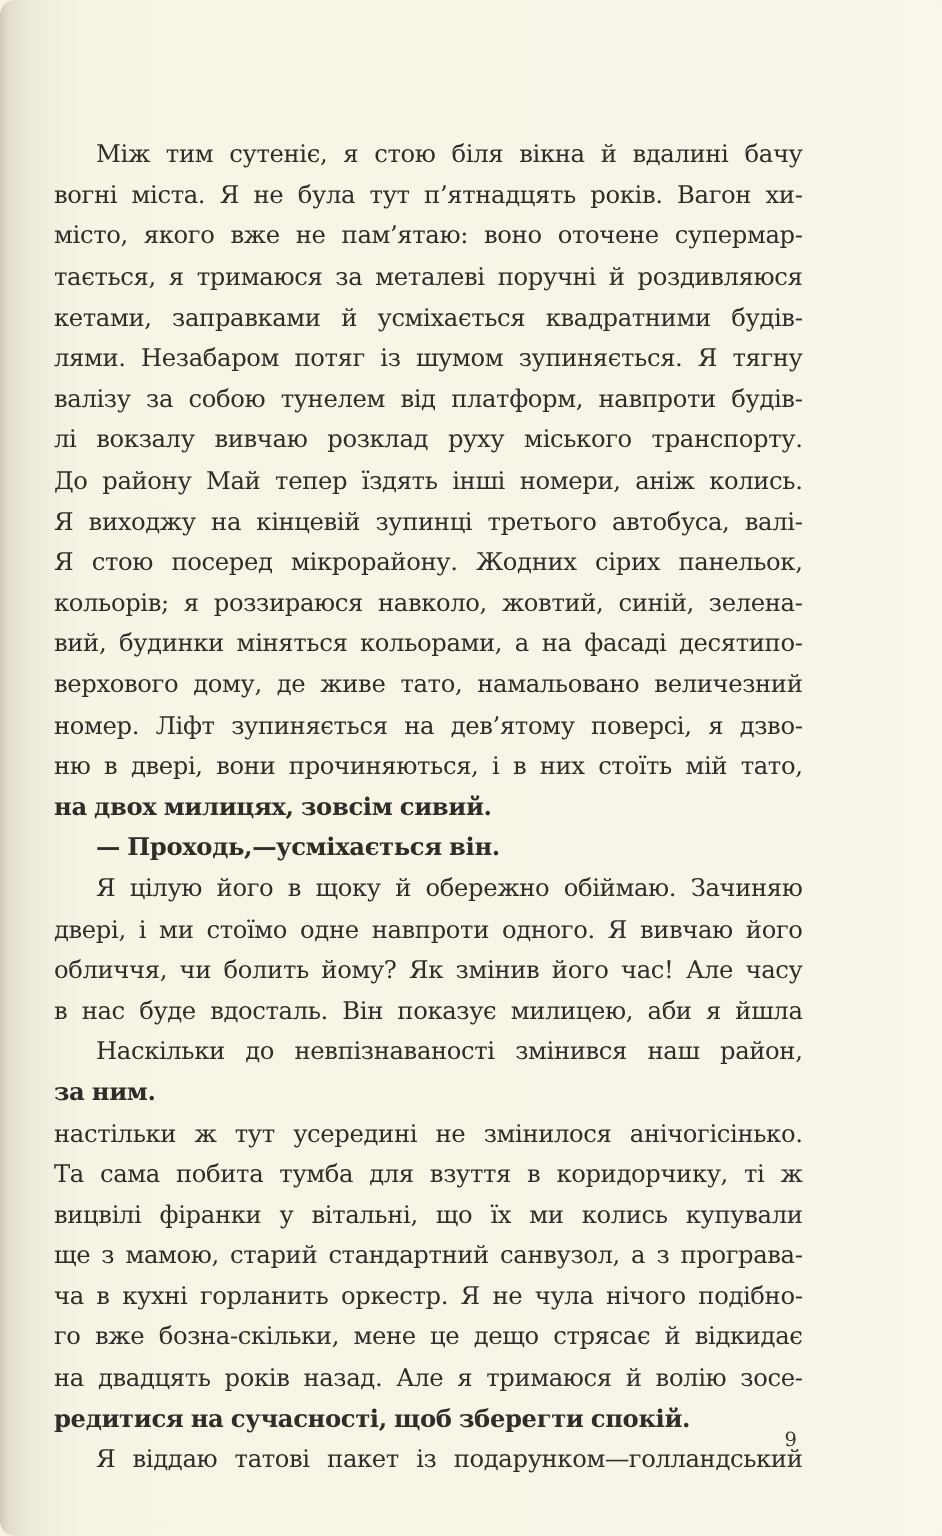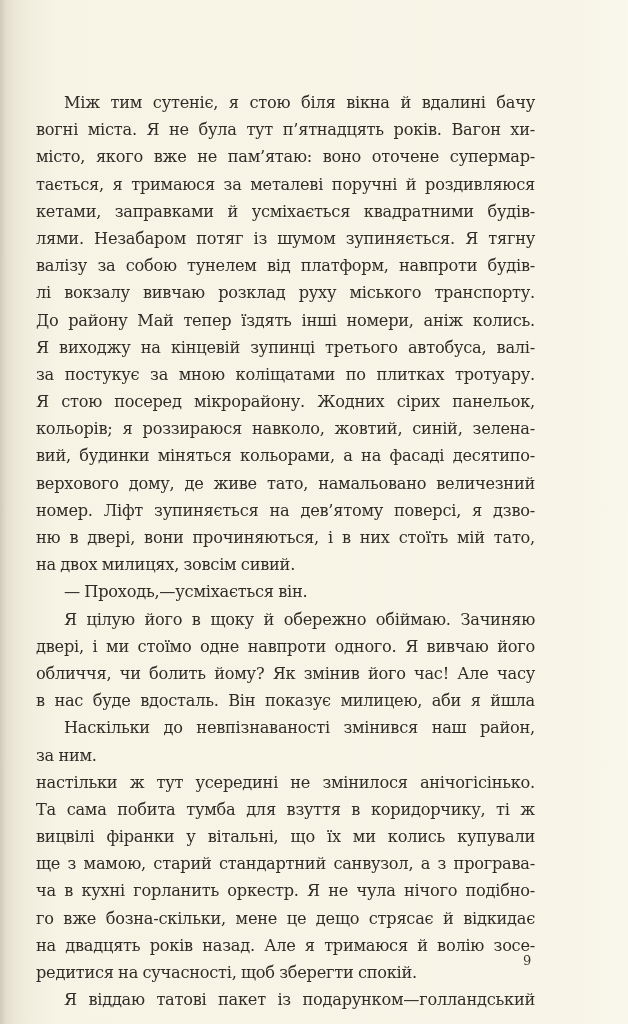--- a/index.html
+++ b/index.html
@@ -14,20 +14,21 @@
     position: relative;
     font-family: "DejaVu Serif", "Liberation Serif", serif;
   }
   .page {
     position: absolute;
     left: 0; top: 0;
     width: 628px; height: 1024px;
     background:
       linear-gradient(to right,
         #cfcab9 0px, #e2ddcc 6px, #ebe7d6 14px, #f2eedf 30px, #f7f3e5 60px, #f8f5e8 100%);
+    border-radius: 10px;
   }
   .page::after {
     content: "";
     position: absolute;
     right: 0; top: 0; bottom: 0;
     width: 60px;
     background: linear-gradient(to right, rgba(255,255,255,0), rgba(250,248,238,0.6));
   }
   .text-block {
     position: absolute;
@@ -46,20 +47,21 @@
     white-space: nowrap;
     text-align: justify;
     text-align-last: justify;
     overflow: visible;
   }
   .line.indent {
     padding-left: 28px;
   }
   .line.last {
     text-align-last: left;
+    font-weight: bold;
   }
   .page-number {
     position: absolute;
     left: 523px;
     top: 953px;
     font-size: 13px;
     color: #3a3833;
   }
 </style>
 </head>
@@ -70,21 +72,20 @@
       <span class="line indent">Між тим сутеніє, я стою біля вікна й вдалині бачу</span>
       <span class="line">вогні міста. Я не була тут п’ятнадцять років. Вагон хи-</span>
       <span class="line">місто, якого вже не пам’ятаю: воно оточене супермар-</span>
       <span class="line">тається, я тримаюся за металеві поручні й роздивляюся</span>
       <span class="line">кетами, заправками й усміхається квадратними будів-</span>
       <span class="line">лями. Незабаром потяг із шумом зупиняється. Я тягну</span>
       <span class="line">валізу за собою тунелем від платформ, навпроти будів-</span>
       <span class="line">лі вокзалу вивчаю розклад руху міського транспорту.</span>
       <span class="line">До району Май тепер їздять інші номери, аніж колись.</span>
       <span class="line">Я виходжу на кінцевій зупинці третього автобуса, валі-</span>
-      <span class="line">за постукує за мною коліщатами по плитках тротуару.</span>
       <span class="line">Я стою посеред мікрорайону. Жодних сірих панельок,</span>
       <span class="line">кольорів; я роззираюся навколо, жовтий, синій, зелена-</span>
       <span class="line">вий, будинки міняться кольорами, а на фасаді десятипо-</span>
       <span class="line">верхового дому, де живе тато, намальовано величезний</span>
       <span class="line">номер. Ліфт зупиняється на дев’ятому поверсі, я дзво-</span>
       <span class="line">ню в двері, вони прочиняються, і в них стоїть мій тато,</span>
       <span class="line last">на двох милицях, зовсім сивий.</span>
       <span class="line indent last">— Проходь,—усміхається він.</span>
       <span class="line indent">Я цілую його в щоку й обережно обіймаю. Зачиняю</span>
       <span class="line">двері, і ми стоїмо одне навпроти одного. Я вивчаю його</span>

